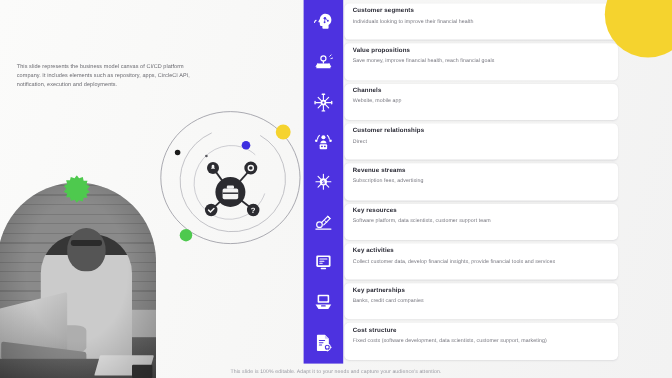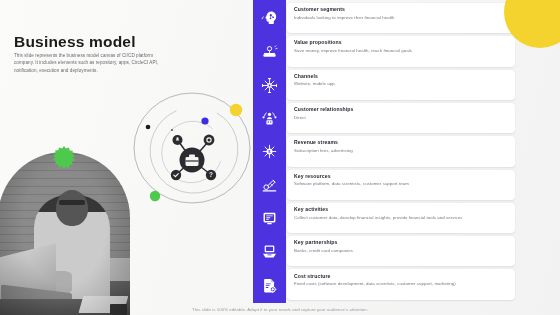--- a/index.html
+++ b/index.html
@@ -126,21 +126,20 @@
     text-align:center;font-size:4.3px;color:#9a9aa2;letter-spacing:.08px;
     z-index:5;
   }
 </style>
 </head>
 <body>
 
 <div id="slide">
 
   <div class="left-col">
-    <div class="title">Business model</div>
     <div class="subtitle">This slide represents the business model canvas of CI/CD platform company. It includes elements such as repository, apps, CircleCI API, notification, execution and deployments.</div>
 
     <div class="orbit-wrap">
       <svg width="140" height="140" viewBox="0 0 140 140" fill="none">
         <ellipse cx="70" cy="70" rx="58" ry="55" stroke="#9b9ba3" stroke-width=".7" fill="none"></ellipse>
         <ellipse cx="72" cy="72" rx="44" ry="43" stroke="#b4b4bb" stroke-width=".6" fill="none" stroke-dasharray="200 42" transform="rotate(-18 72 72)"></ellipse>
         <ellipse cx="70" cy="74" rx="30" ry="31" stroke="#c2c2c8" stroke-width=".6" fill="none" stroke-dasharray="150 35" transform="rotate(30 70 74)"></ellipse>
         <circle cx="114" cy="32" r="6.2" fill="#f5d32e"></circle>
         <circle cx="83" cy="43" r="3.6" fill="#3d2fe0"></circle>
         <circle cx="33" cy="118" r="5.2" fill="#4ec94e"></circle>

